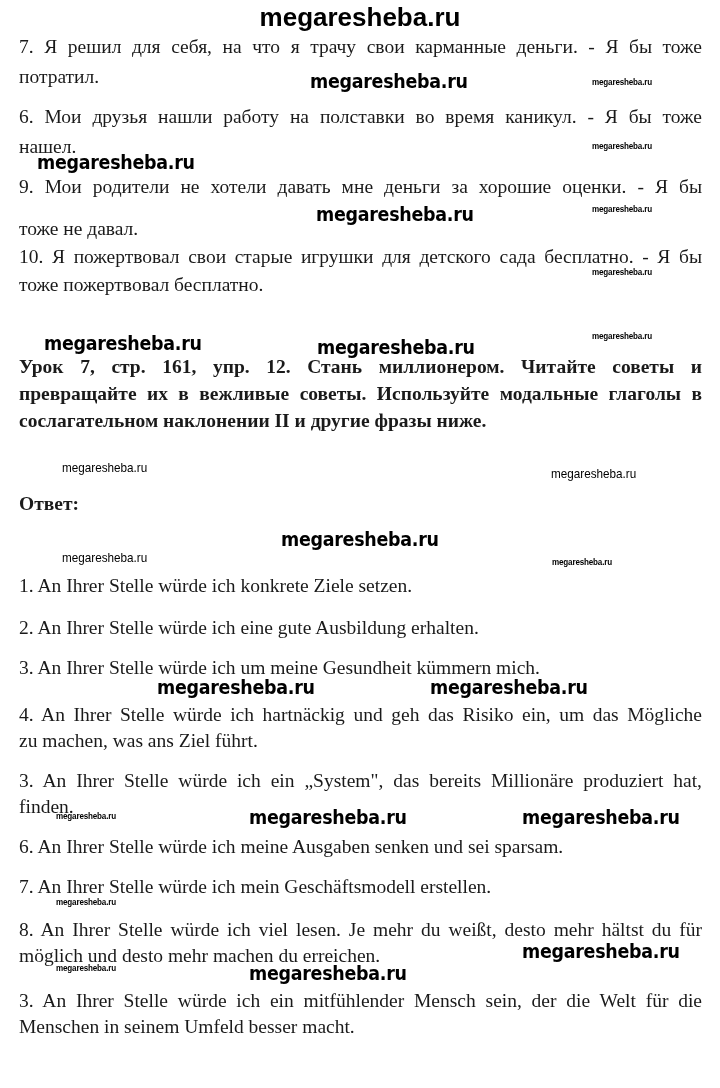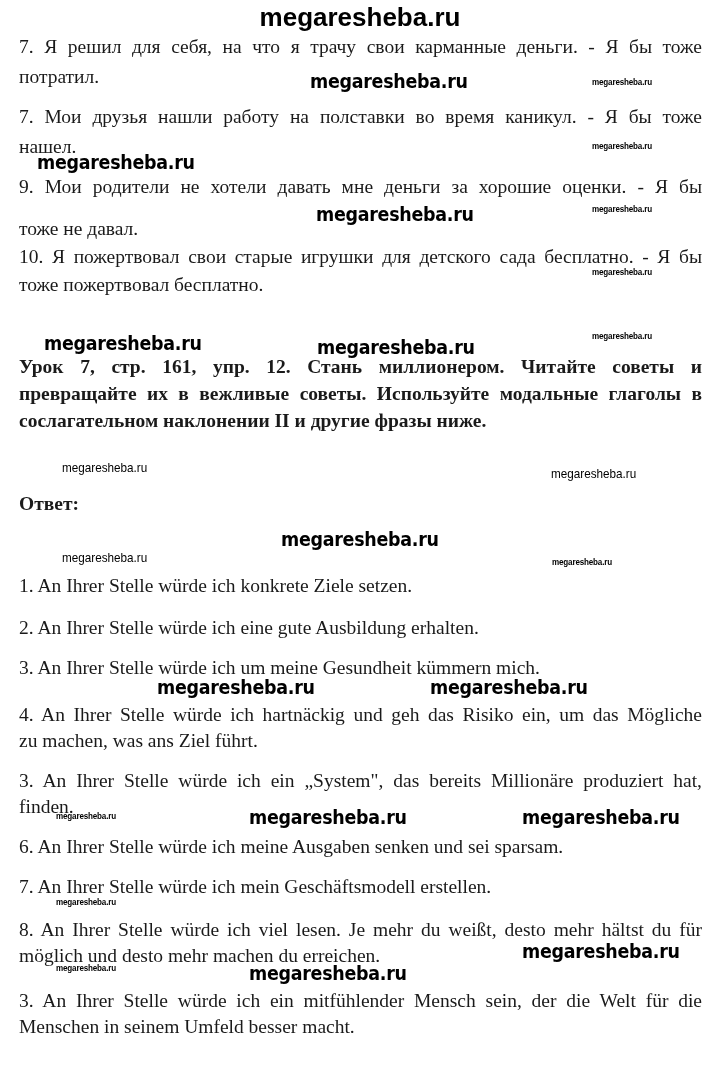--- a/index.html
+++ b/index.html
@@ -15,21 +15,21 @@
     .footer-wm { left: 0; width: 720px; top: 1051px; text-align: right; font-family: "Liberation Sans", sans-serif; font-weight: bold; font-size: 26px; color: #4d7c0f; margin-top: 36px; }
   </style>
 </head>
 <body>
 
 <div class="abs header-wm">megaresheba.ru</div>
 
 <div class="line just" style="top:36px">7. Я решил для себя, на что я трачу свои карманные деньги. - Я бы тоже</div>
 <div class="line" style="top:66px">потратил.</div>
 
-<div class="line just" style="top:106px">7. Мои друзья нашли работу на полставки во время каникул. - Я бы тоже</div>
+<div class="line just" style="top:106px">6. Мои друзья нашли работу на полставки во время каникул. - Я бы тоже</div>
 <div class="line" style="top:136px">нашел.</div>
 
 <div class="line just" style="top:176px">9. Мои родители не хотели давать мне деньги за хорошие оценки. - Я бы</div>
 <div class="line" style="top:218px">тоже   не давал.</div>
 
 <div class="line just" style="top:246px">10. Я пожертвовал свои старые игрушки для детского сада бесплатно. - Я бы</div>
 <div class="line" style="top:274px">тоже  пожертвовал бесплатно.</div>
 
 <div class="line just bold" style="top:356px">Урок 7, стр. 161, упр. 12. Стань миллионером. Читайте советы и</div>
 <div class="line just bold" style="top:383px">превращайте их в вежливые советы. Используйте модальные глаголы в</div>

